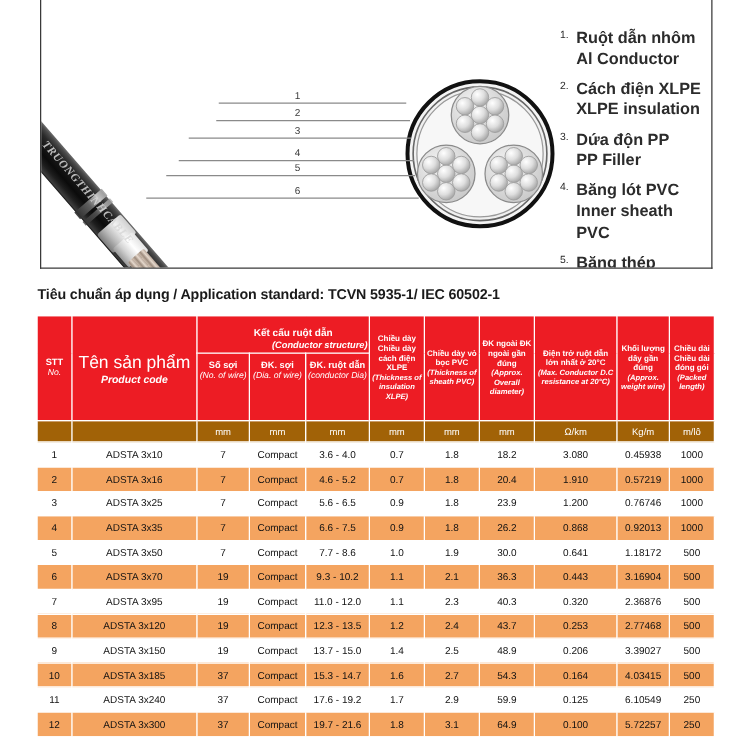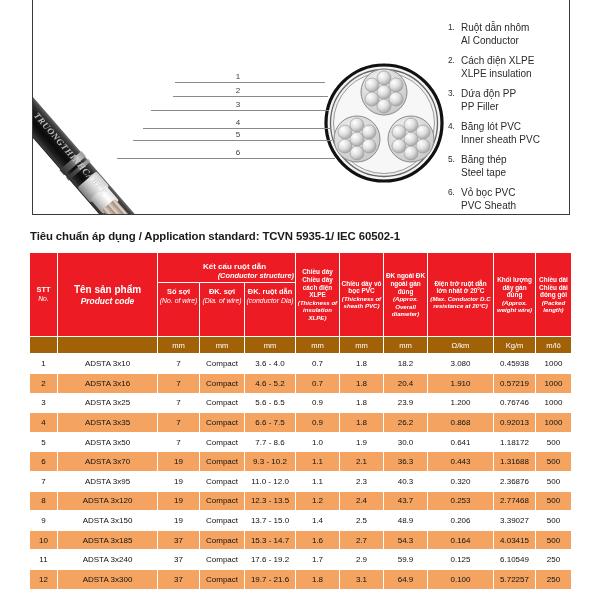--- a/index.html
+++ b/index.html
@@ -107,21 +107,21 @@
   }
   .legend-item {
     display: flex;
     margin-bottom: 7.5px;
     line-height: 1.28;
   }
   .legend-num {
     width: 13px; flex: none;
     font-size: 8.3px; color: #2b2b2b;
   }
-  .legend-txt { font-size: 10px; color: #2b2b2b; }
+  .legend-txt { font-size: 13px; color: #2b2b2b; font-weight: bold; }
   .legend-txt span { display: block; }
 
   
   #std-title {
     position: absolute;
     left: 30px; top: 230px;
     font-size: 11.4px;
     font-weight: bold;
     color: #1a1a1a;
     letter-spacing: -0.1px;
@@ -144,21 +144,21 @@
     text-align: center;
     vertical-align: middle;
   }
   thead th {
     background: #ED1C24;
     color: #ffffff;
     padding: 2px 1px;
   }
   .h-vn { font-size: 7.4px; font-weight: bold; display: block; line-height: 1.18; }
   .h-en { font-size: 6.9px; font-style: italic; font-weight: normal; display: block; line-height: 1.18; }
-  .h-big-vn { font-size: 10px; font-weight: bold; display: block; line-height: 1.2; }
+  .h-big-vn { font-size: 14px; font-weight: normal; display: block; line-height: 1.2; }
   .h-big-en { font-size: 8.4px; font-style: italic; display: block; line-height: 1.2; }
   .h-mid-vn { font-size: 8px; font-weight: bold; display: block; line-height: 1.2; padding-left: 16px; }
   .h-mid-en { font-size: 7.4px; font-style: italic; display: block; line-height: 1.2; text-align: right; }
   .h-sm-vn { font-size: 6.4px; font-weight: bold; display: block; line-height: 1.2; }
   .h-sm-en { font-size: 6.1px; font-style: italic; display: block; line-height: 1.2; }
 
   tr.units td {
     background: #a16207;
     color: #ffffff;
     font-size: 7.6px;
@@ -460,21 +460,21 @@
         <tr class="even">
           <td>6</td>
           <td>ADSTA 3x70</td>
           <td>19</td>
           <td>Compact</td>
           <td>9.3 - 10.2</td>
           <td>1.1</td>
           <td>2.1</td>
           <td>36.3</td>
           <td>0.443</td>
-          <td>1.31688</td>
+          <td>3.16904</td>
           <td>500</td>
         </tr>
         <tr class="odd">
           <td>7</td>
           <td>ADSTA 3x95</td>
           <td>19</td>
           <td>Compact</td>
           <td>11.0 - 12.0</td>
           <td>1.1</td>
           <td>2.3</td>

